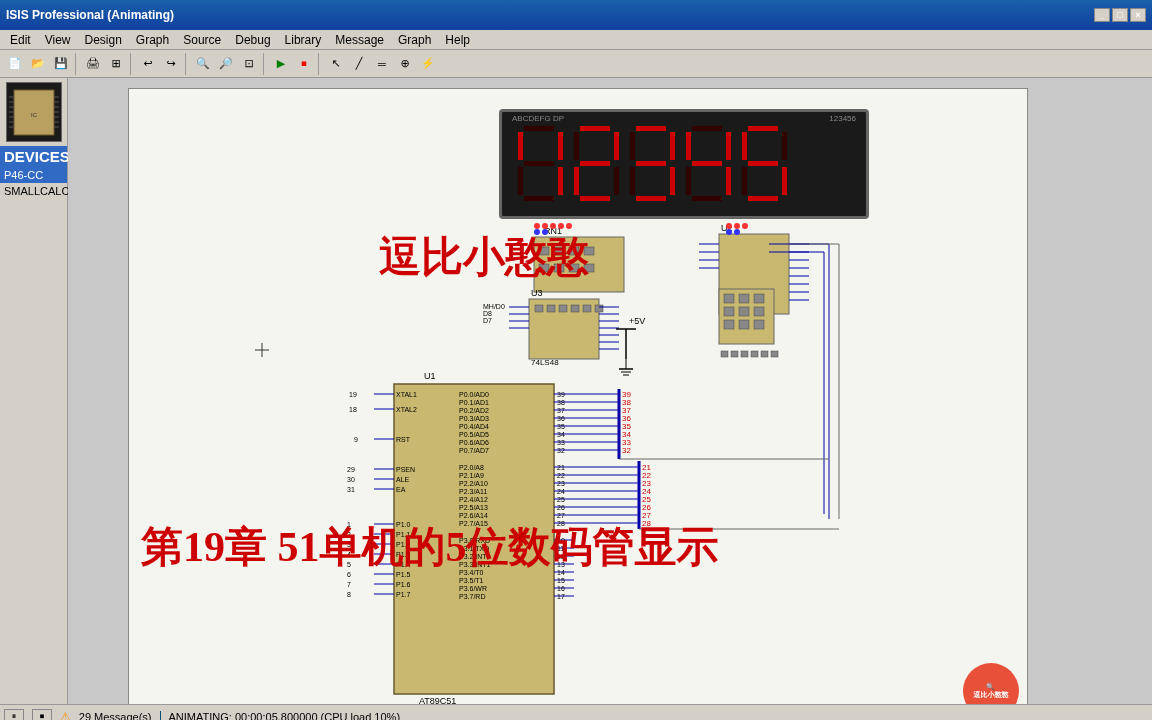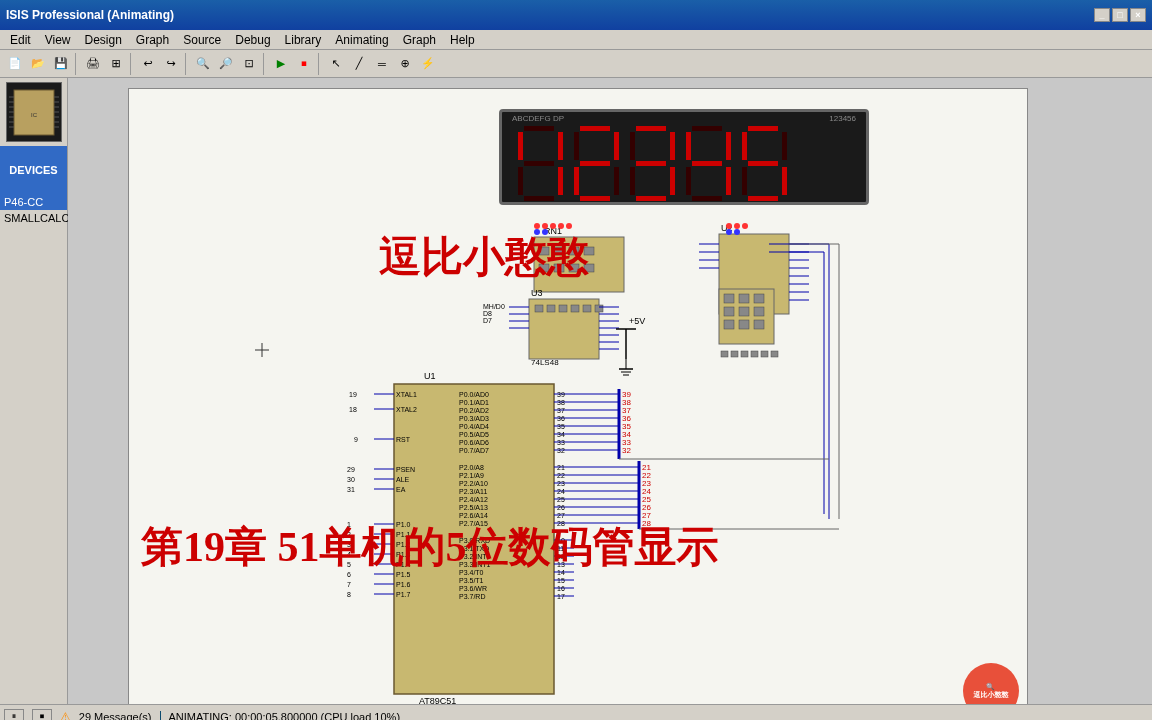--- a/index.html
+++ b/index.html
@@ -80,24 +80,23 @@
       width: 56px;
       height: 60px;
       margin: 4px auto;
       background: #1a1a1a;
       border: 1px solid #666;
       display: flex; align-items: center; justify-content: center;
     }
     #devices-header {
       background: #316ac5;
       color: white;
-      font-size: 11px;
+      font-size: 15px;
       font-weight: bold;
-      padding: 18px 4px;
-      text-align: center;
+      padding: 2px 4px;
     }
     #device-list { flex: 1; }
     .device-item {
       padding: 2px 4px;
       font-size: 11px;
       cursor: pointer;
     }
     .device-item.selected { background: #316ac5; color: white; }
 
     
@@ -224,21 +223,21 @@
 </div>
 
 <div id="menubar">
   <span class="menu-item">Edit</span>
   <span class="menu-item">View</span>
   <span class="menu-item">Design</span>
   <span class="menu-item">Graph</span>
   <span class="menu-item">Source</span>
   <span class="menu-item">Debug</span>
   <span class="menu-item">Library</span>
-  <span class="menu-item">Animating</span>
+  <span class="menu-item">Message</span>
   <span class="menu-item">Graph</span>
   <span class="menu-item">Help</span>
 </div>
 
 <div id="toolbar">
   <div class="toolbar-btn">📄</div>
   <div class="toolbar-btn">📂</div>
   <div class="toolbar-btn">💾</div>
   <div class="toolbar-sep"></div>
   <div class="toolbar-btn">🖨</div>
@@ -291,21 +290,21 @@
     <div id="device-list">
       <div class="device-item selected">P46-CC</div>
       <div class="device-item">SMALLCALC</div>
     </div>
   </div>
 
   <div id="canvas-area">
 
     <div id="schematic-canvas">
 
-      <div style="position:absolute; top:20px; left:370px; width:370px; height:96px; background:#1a1a1a; border:3px solid #666; border-radius:4px;">
+      <div style="position:absolute; top:20px; left:370px; width:370px; height:110px; background:#1a1a1a; border:3px solid #666; border-radius:4px;">
 
         <div style="position:absolute; top:2px; left:10px; color:#888; font-size:8px;">ABCDEFG  DP</div>
         <div style="position:absolute; top:2px; right:10px; color:#888; font-size:8px;">123456</div>
 
         <div style="display:flex; gap:6px; padding:12px 14px; height:100%;">
 
           <div class="seg-digit">
 
             <div class="seg seg-a seg-off"></div>
 

